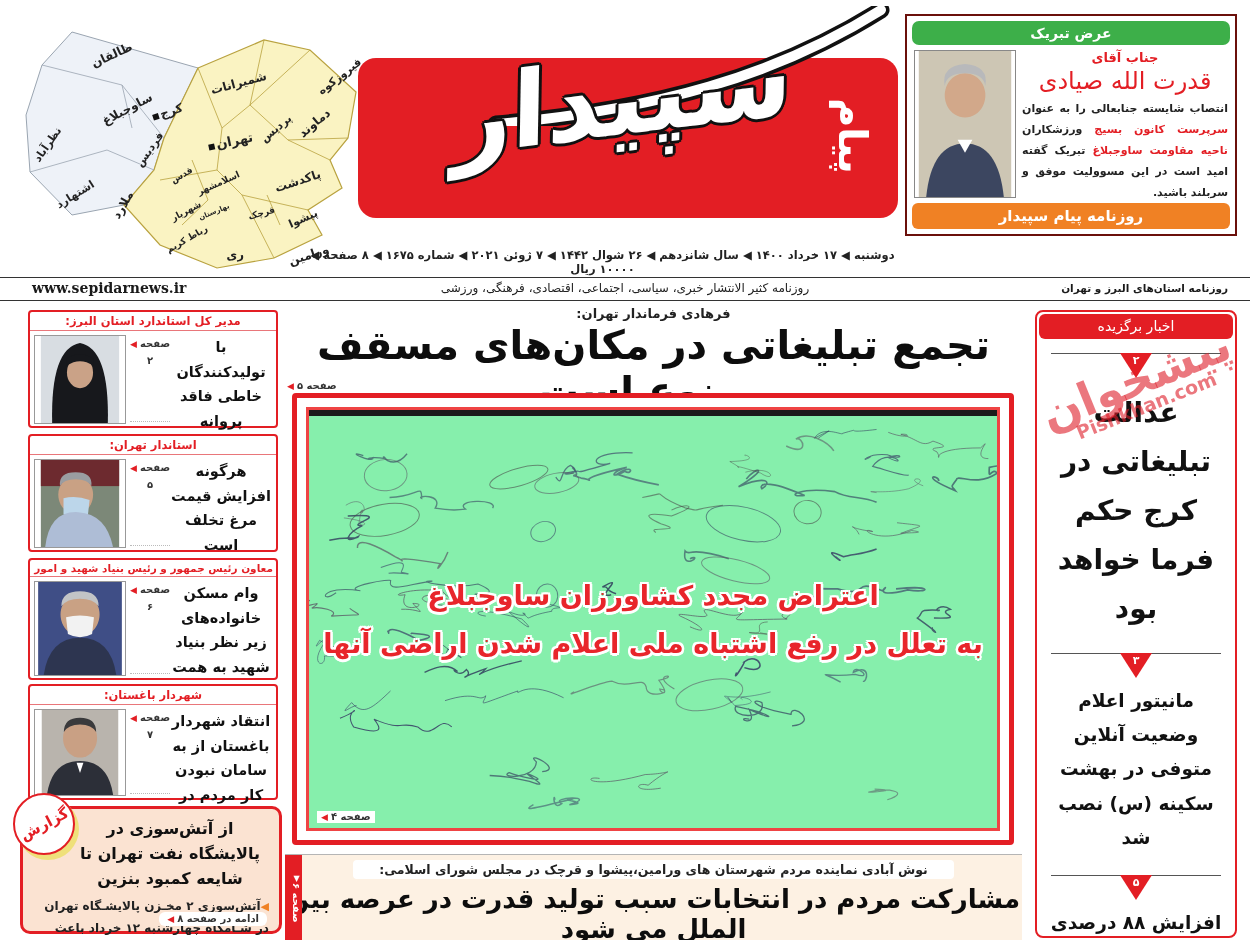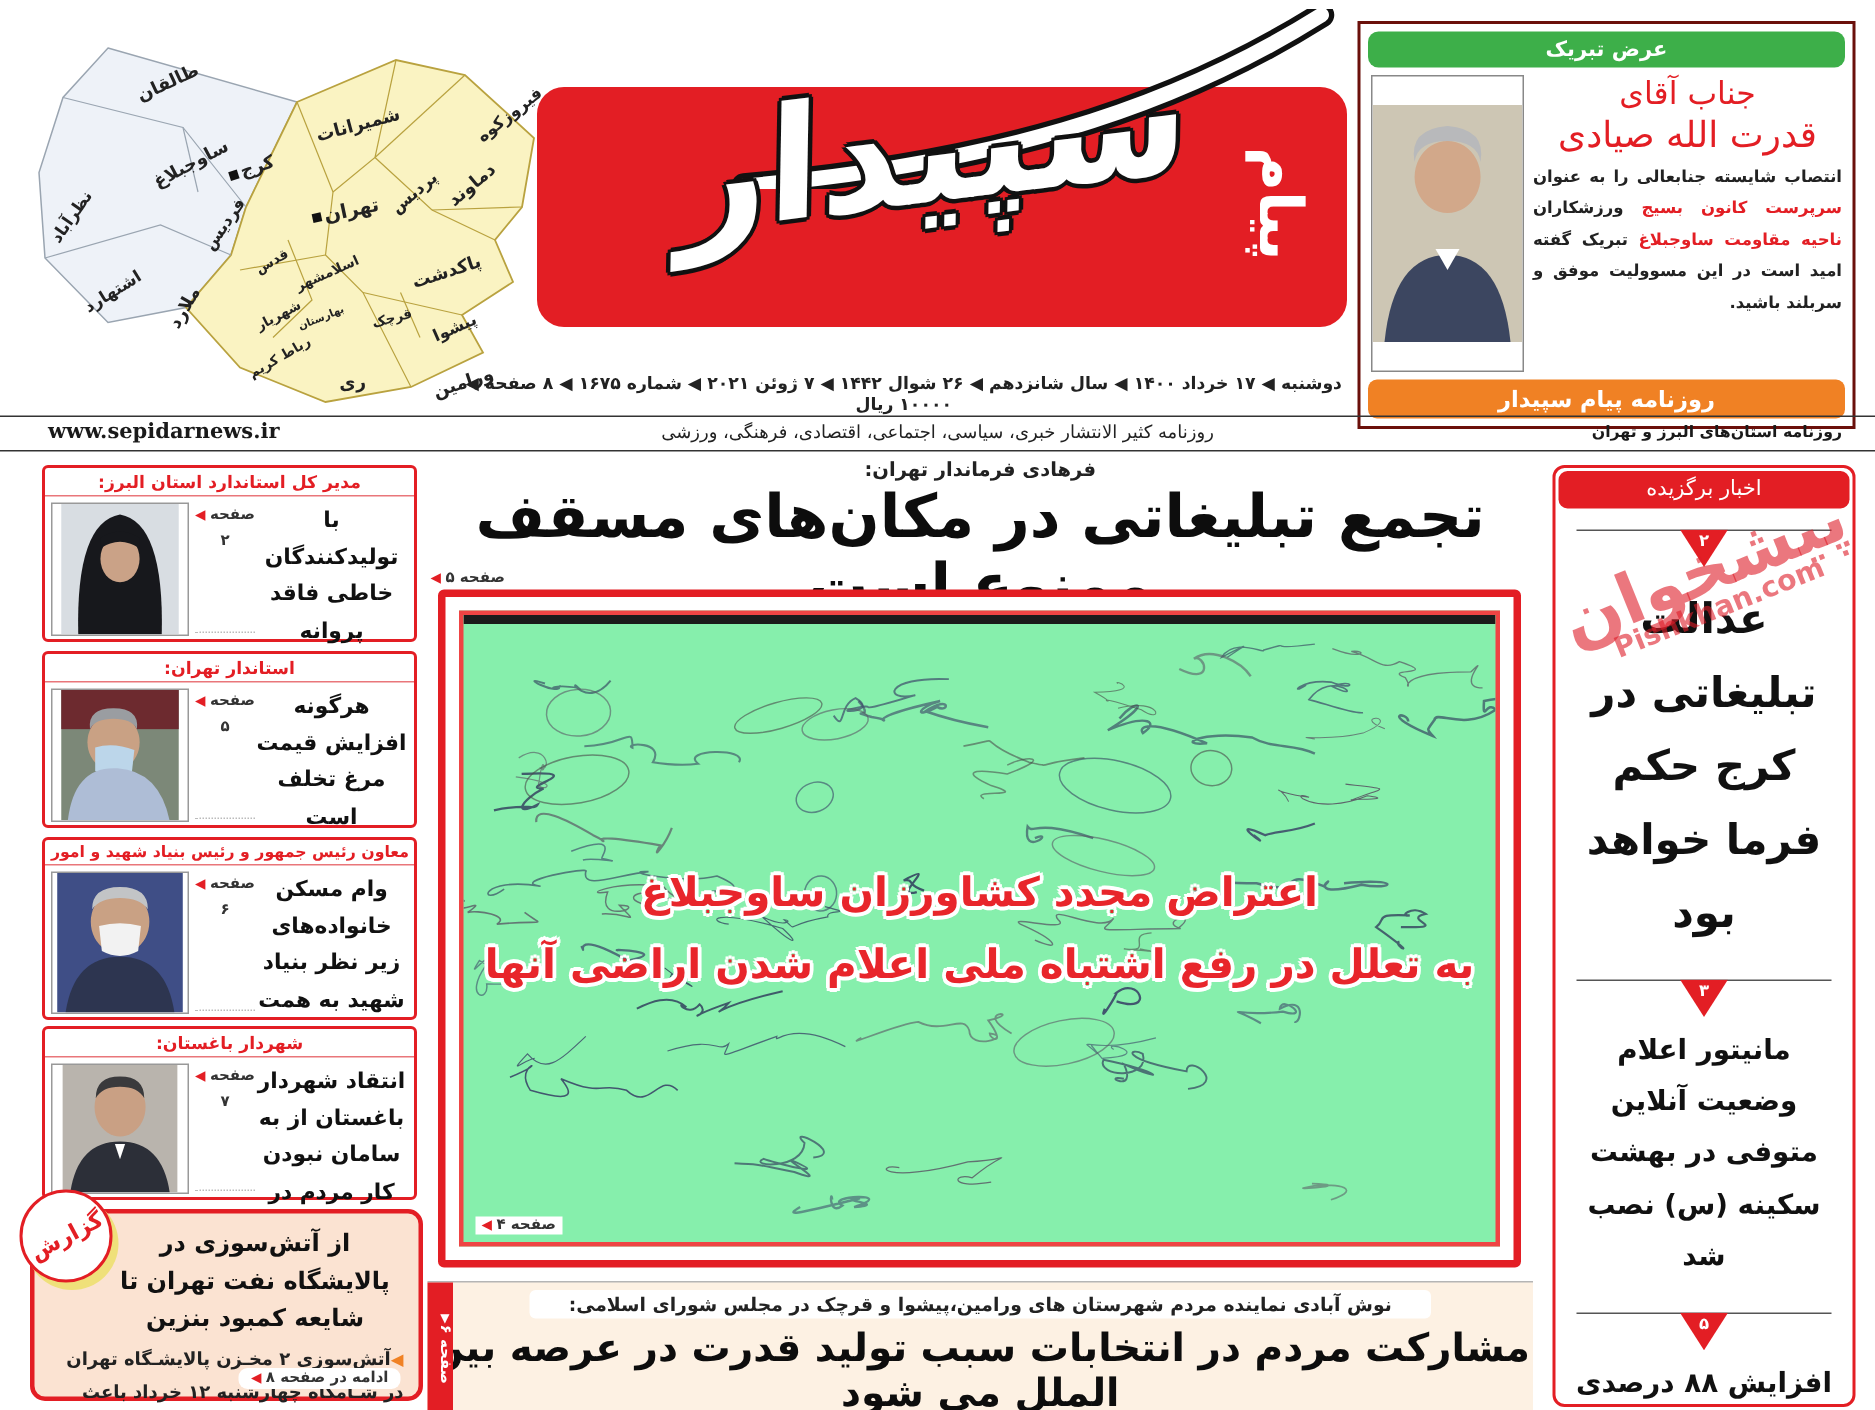--- a/index.html
+++ b/index.html
@@ -79,27 +79,27 @@
   .sel-sep .sep-tri{position:absolute;left:50%;top:-1px;transform:translateX(-50%);width:32px;height:25px;background:#e31e24;
             clip-path:polygon(0 0,100% 0,50% 100%);color:#fff;text-align:center;font-size:11px;font-weight:bold;line-height:15px;}
   .sel-title{direction:rtl;text-align:center;font-weight:bold;color:#111;padding:30px 8px 6px;}
   .sel-title.big{font-size:28px;line-height:1.75;padding-top:34px;}
   .sel-title.norm{font-size:18.5px;line-height:1.85;}
   #watermark{position:absolute;left:-24px;top:40px;width:250px;transform:rotate(-22deg);text-align:center;
              color:rgba(222,28,40,0.6);pointer-events:none;}
   #watermark .wm-fa{font-size:46px;font-weight:bold;}
   #watermark .wm-en{font-size:19px;font-weight:bold;margin-top:-10px;}
   
-  #greeting{position:absolute;left:905px;top:14px;width:332px;height:272px;border:2.5px solid #6b100b;background:#fff;
+  #greeting{position:absolute;left:905px;top:14px;width:332px;height:222px;border:2.5px solid #6b100b;background:#fff;
             box-sizing:border-box;padding:5px;display:flex;flex-direction:column;}
   #greeting .g-header{background:#3daf49;border-radius:7px;color:#fff;font-weight:bold;font-size:14px;text-align:center;
             height:24px;line-height:24px;direction:rtl;}
   #greeting .g-content{flex:1;display:flex;direction:rtl;gap:6px;padding:5px 2px;min-height:0;}
   #greeting .g-text{flex:1;direction:rtl;}
-  #greeting .g-salutation{color:#e31e24;font-weight:normal;font-size:21px;text-align:center;}
+  #greeting .g-salutation{color:#e31e24;font-weight:bold;font-size:13px;text-align:center;}
   #greeting .g-name{color:#e31e24;font-weight:normal;font-size:24px;text-align:center;margin:2px 0 4px;}
   #greeting .g-body{font-size:11px;font-weight:bold;line-height:1.9;text-align:justify;color:#222;}
   #greeting .g-body .red{color:#e31e24;}
   #greeting .g-photo{flex:0 0 100px;width:100px;border:1px solid #888;overflow:hidden;}
   #greeting .g-photo svg{width:100%;height:100%;display:block;}
   #greeting .g-footer{background:#f08124;border-radius:6px;color:#fff;font-weight:bold;font-size:15px;text-align:center;
             height:26px;line-height:26px;direction:rtl;}
 </style>
 </head>
 <body>

